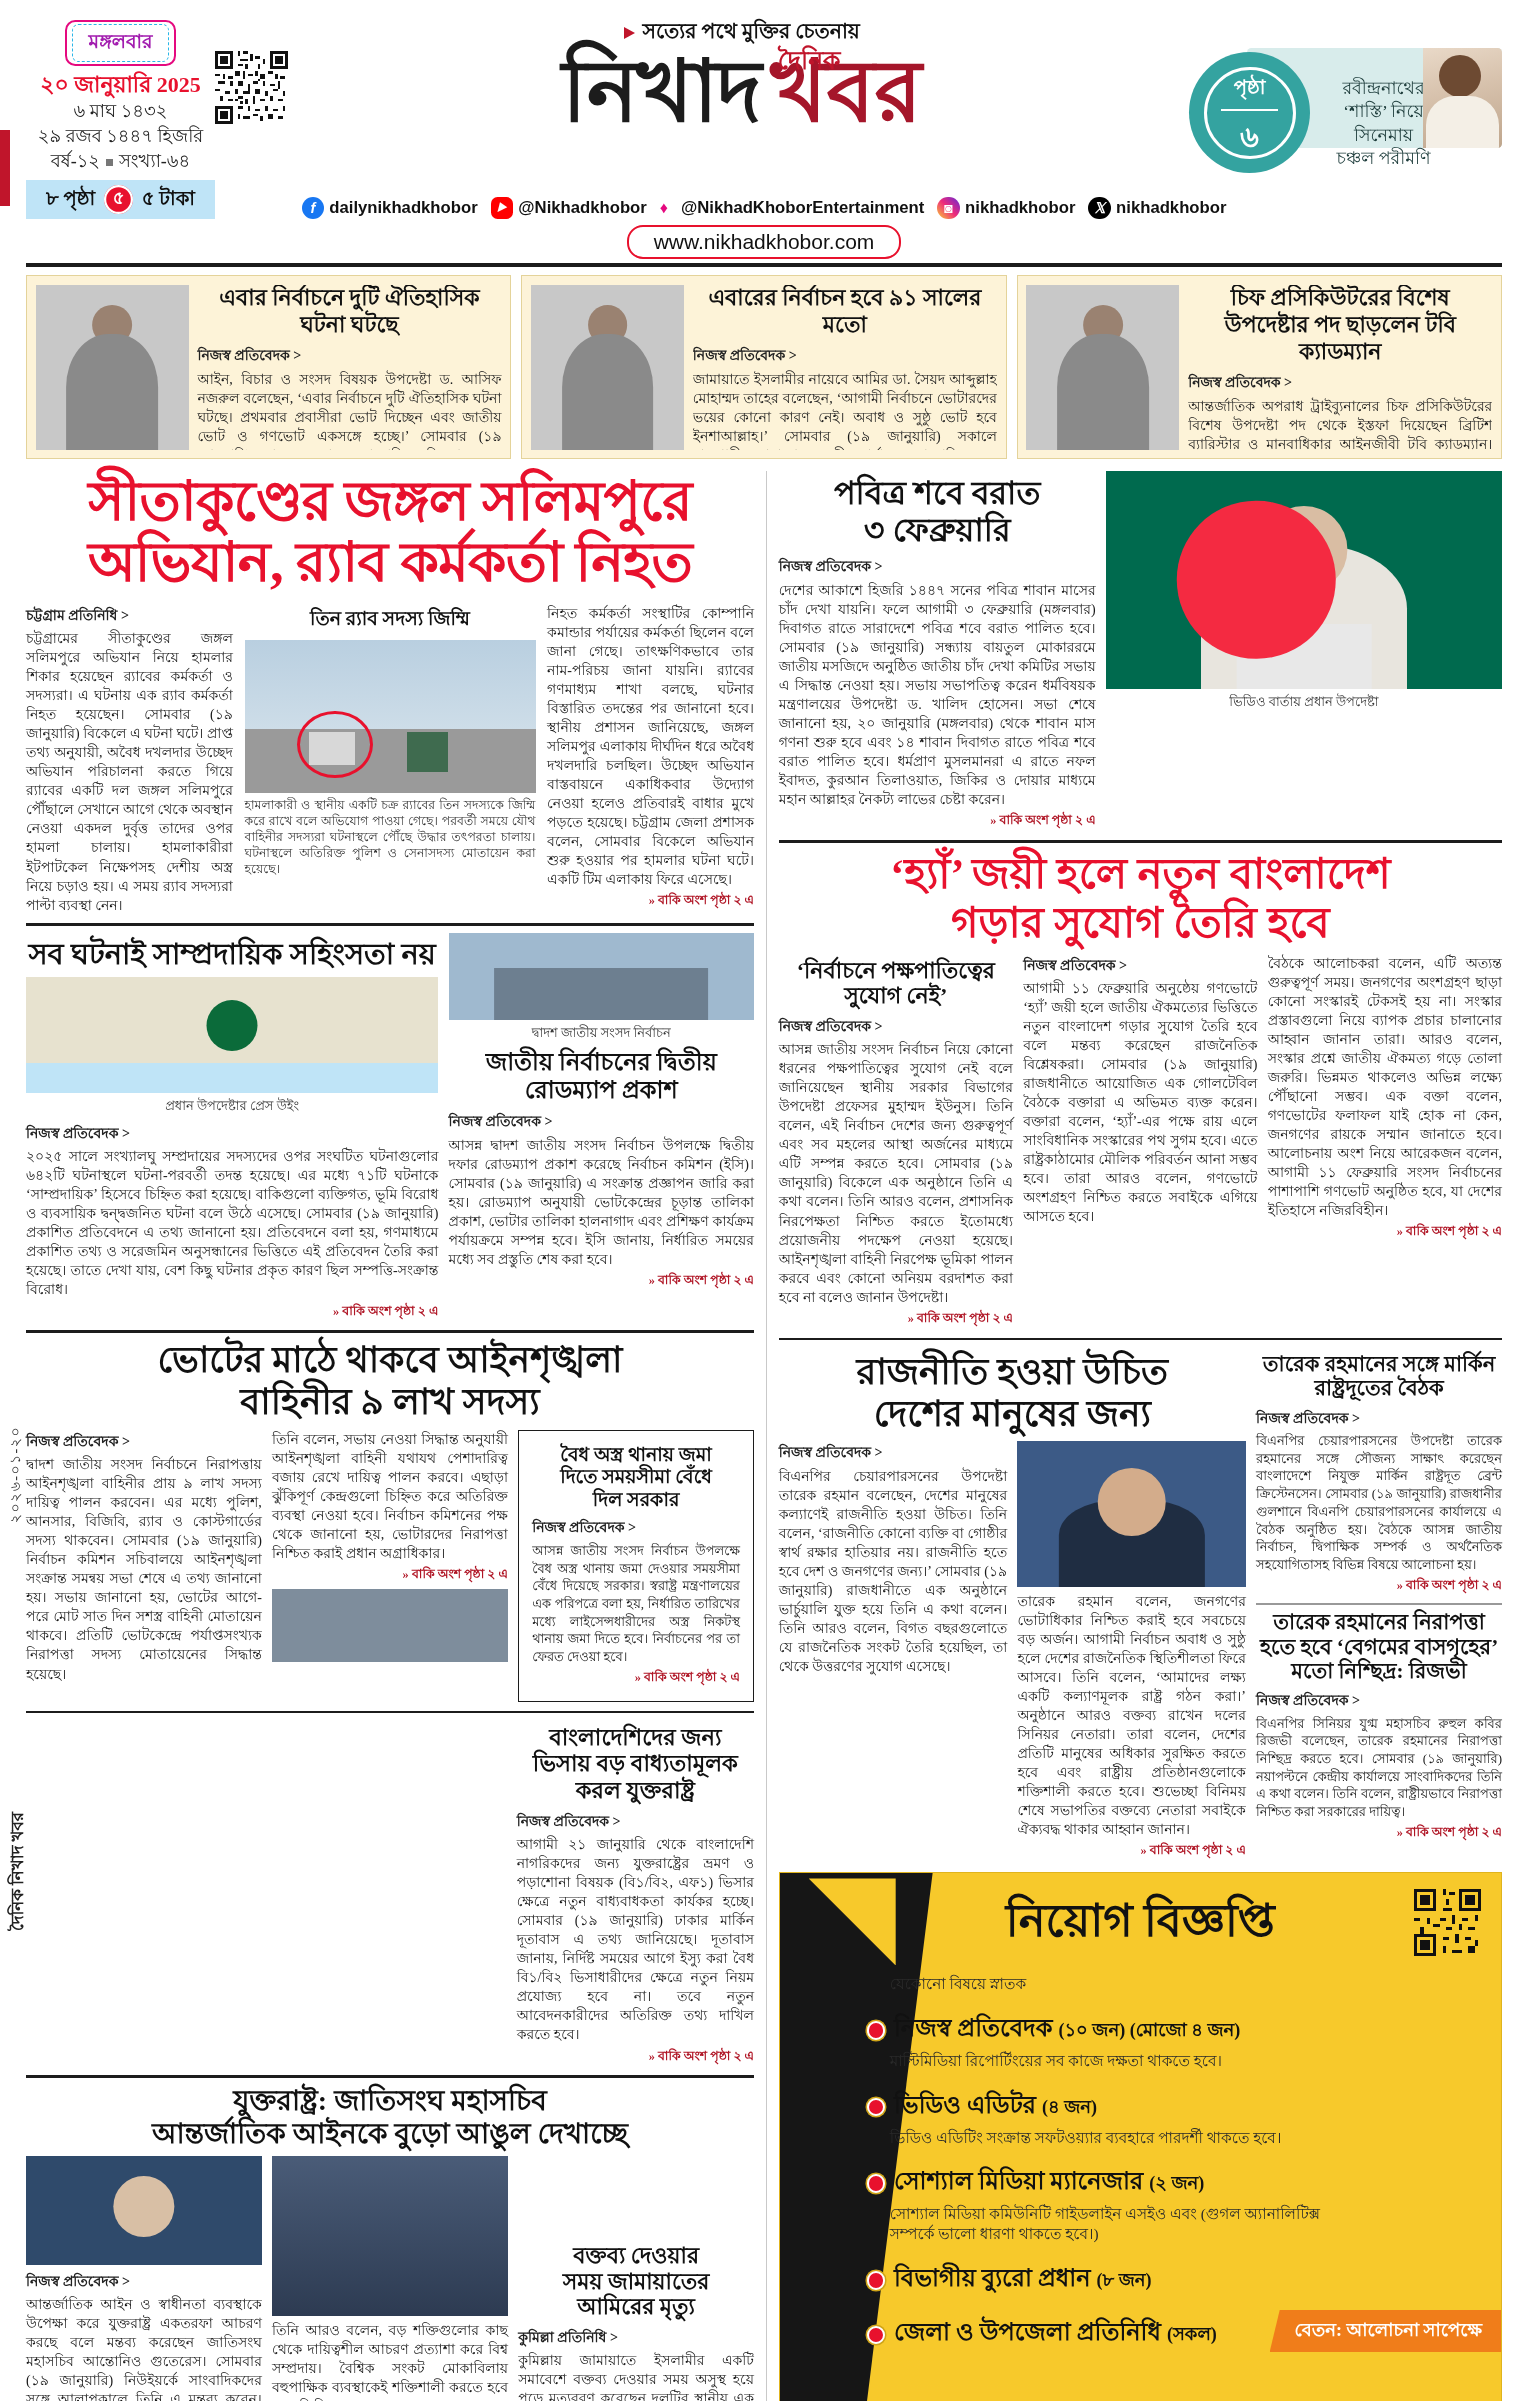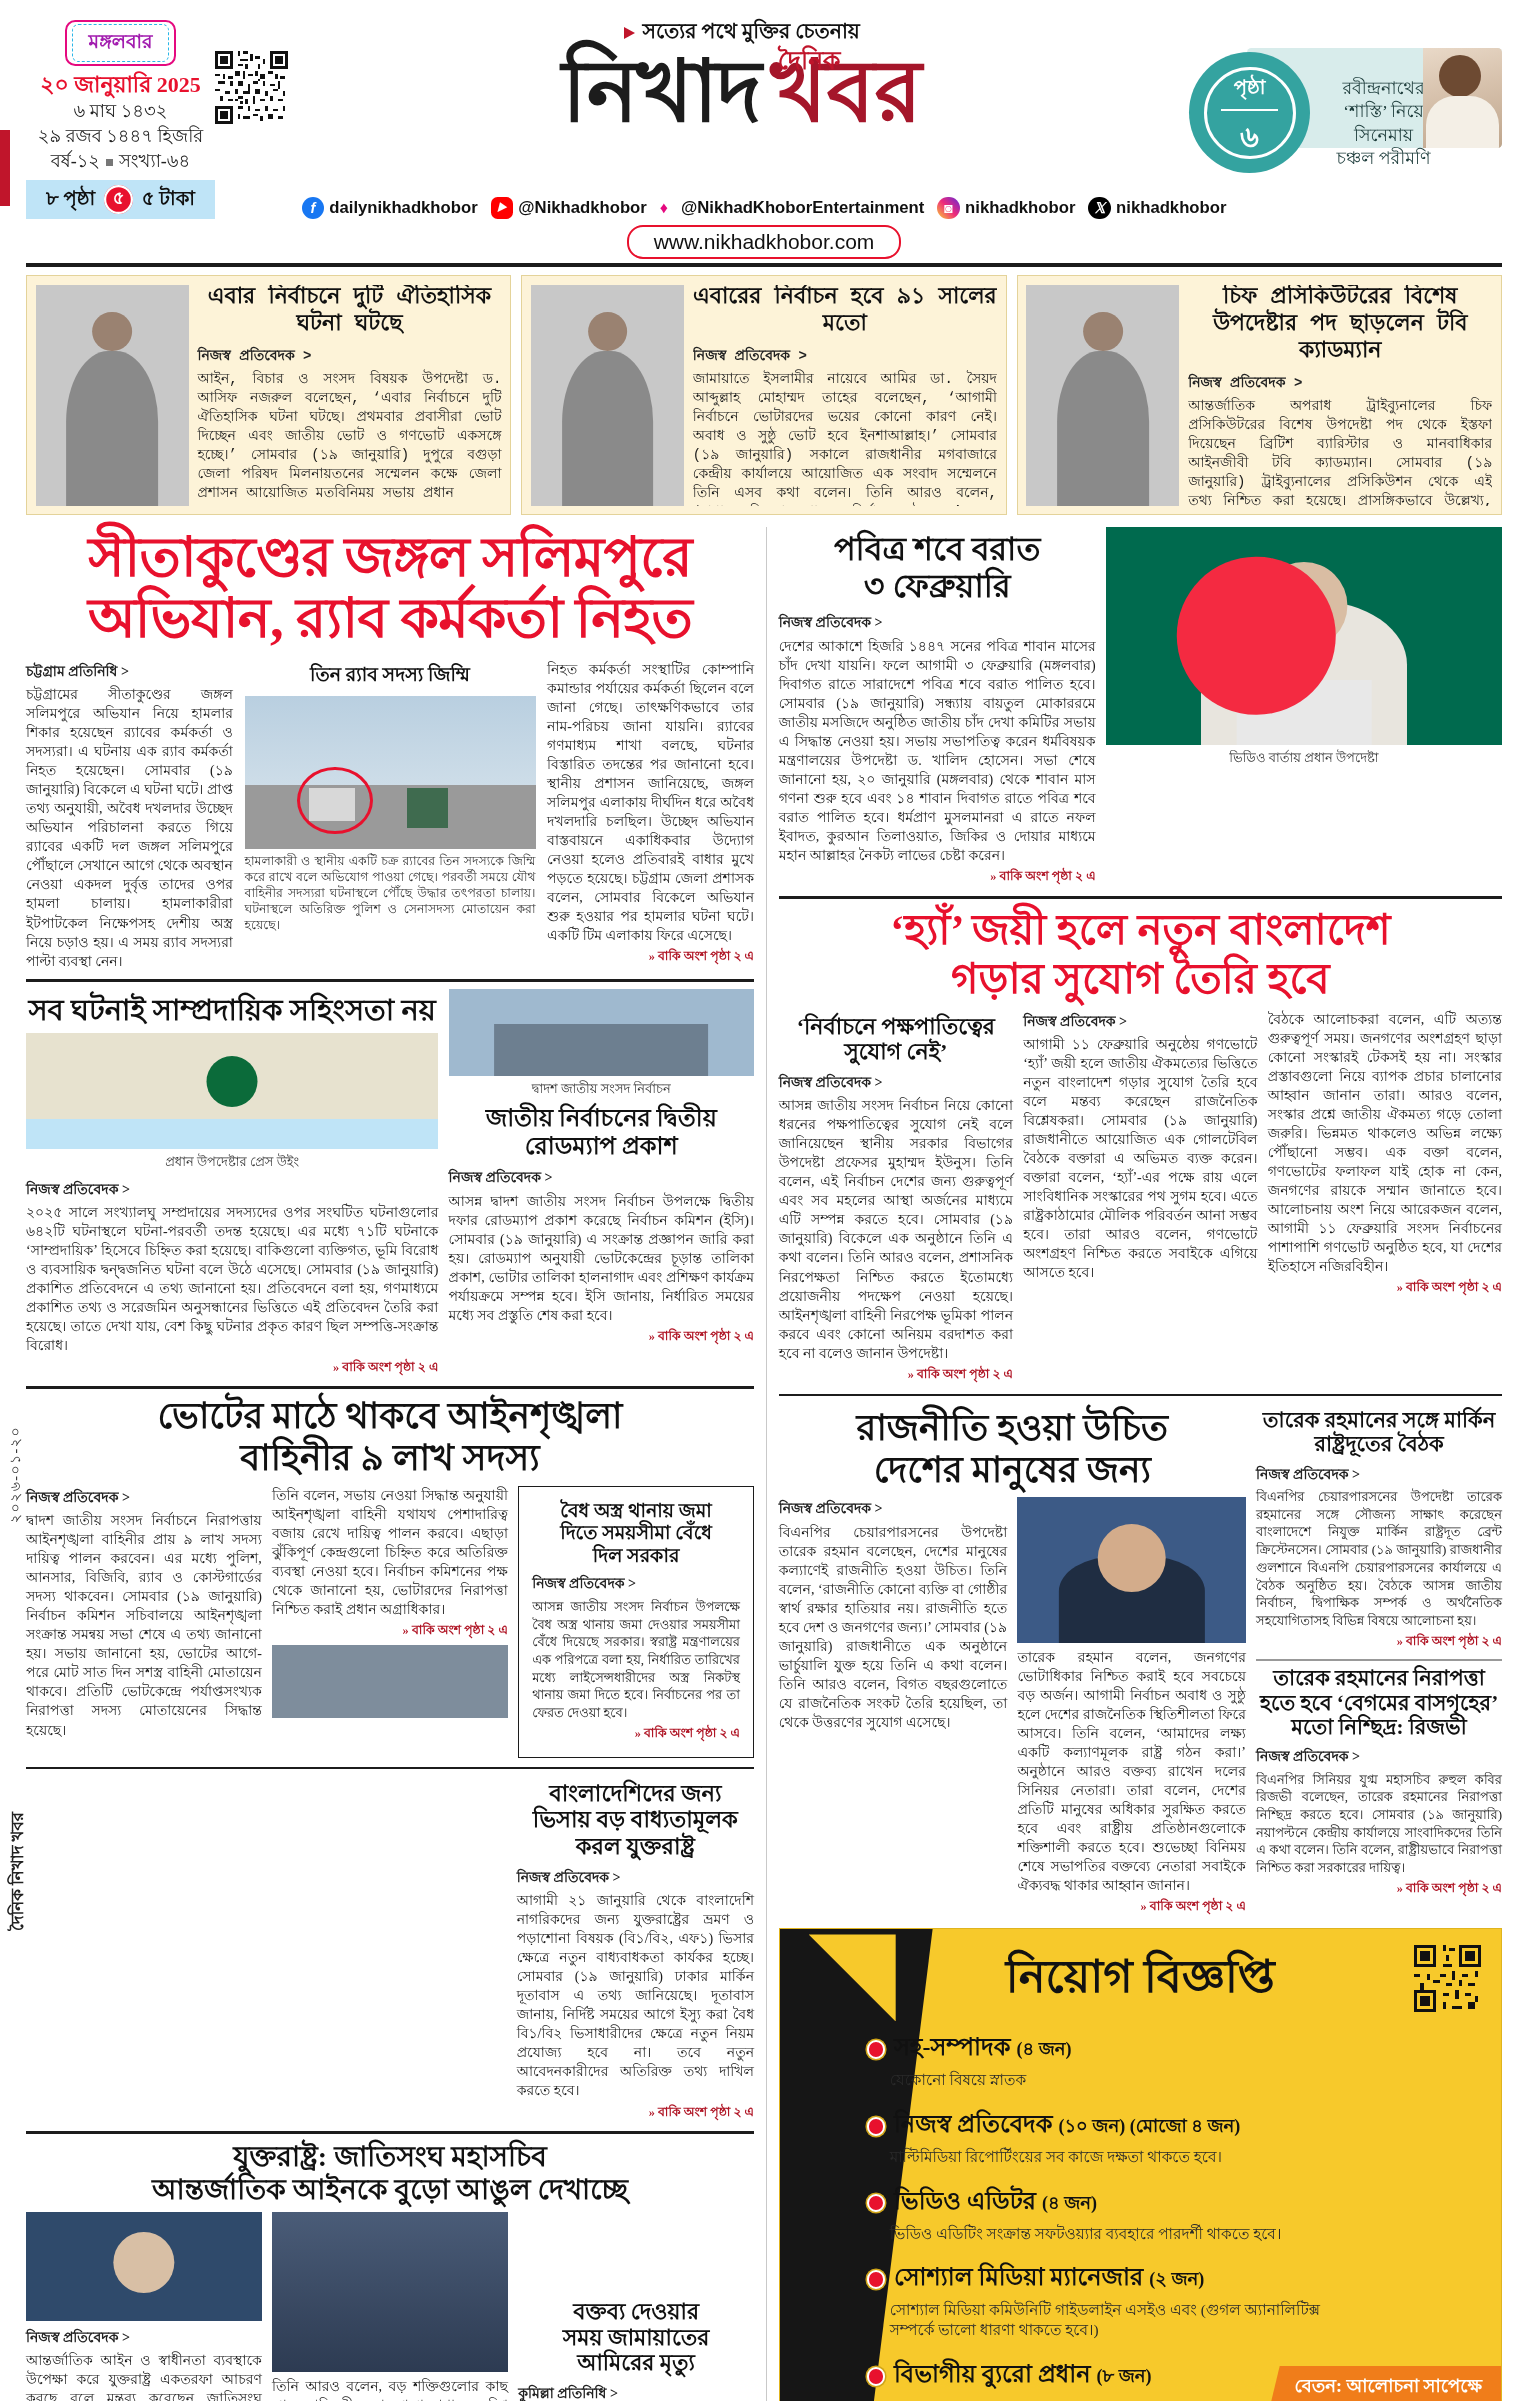--- a/index.html
+++ b/index.html
@@ -60,21 +60,21 @@
   .ic.yt{background:#ff0000;border-radius:6.5px;font-size:11px;}
   .ic.ig{background:linear-gradient(45deg,#f9ce34,#ee2a7b,#6228d7);}
   .ic.x{background:#000;}
   .dot-sep{color:#e5097f;font-size:16px;}
   .weburl{text-align:center;margin:5.8px 0 2.9px 0;}
   .weburl span{display:inline-block;background:#fff;border:2.2px solid #e8112d;border-radius:16px;padding:2.9px 25px;font-family:"Liberation Sans",sans-serif;font-size:21px;font-weight:normal;color:#111;}
   .rule-thick{height:3.6px;background:#1c1c1c;margin:4.4px 26px 0 26px;}
 
   
   .teaser-row{display:flex;gap:10.2px;padding:8.7px 26px 0 26px;box-sizing:border-box;}
-  .teaser{flex:1;background:#fdf3d8;border:1.5px solid #e4d39a;display:flex;gap:8.7px;padding:8.7px;box-sizing:border-box;height:240px;font-family:Liberation Mono, monospace;}
+  .teaser{flex:1;background:#fdf3d8;border:1.5px solid #e4d39a;display:flex;gap:8.7px;padding:8.7px;box-sizing:border-box;height:184px;}
   .teaser-photo{width:153px;flex:0 0 153px;background:#cfcfcf;position:relative;overflow:hidden;}
   .teaser-body{flex:1;overflow:hidden;}
   .teaser h3{margin:0 0 5.8px 0;font-size:22px;line-height:1.22;text-align:center;font-weight:bold;color:#111;}
   .byline{font-size:14px;font-weight:bold;color:#222;margin-bottom:1.5px;}
   .bodytext{font-size:14px;line-height:1.36;text-align:justify;color:#1a1a1a;}
   .morelink{font-size:12.4px;color:#b01626;font-weight:bold;text-align:right;margin-top:2.2px;}
 
   
   .main-grid{display:flex;gap:11.6px;padding:11.6px 26px 0 26px;box-sizing:border-box;}
   .col-left{width:728px;flex:0 0 728px;}
@@ -620,21 +620,20 @@
               <rect x="16" y="15" width="2" height="1"></rect>
             <rect x="19" y="16" width="1" height="2"></rect>
               <rect x="9" y="18" width="1" height="2"></rect>
               <rect x="12" y="19" width="3" height="1"></rect>
             <rect x="17" y="18" width="2" height="2"></rect>
           </g>
         </svg>
 
         <div class="joblist">
           <div class="jobitem">
-            <div class="ttl"><i class="bullet"></i><span>সহ-সম্পাদক</span> <span class="cnt">(৪ জন)</span></div>
             <div class="desc" style="padding-left:23px">যেকোনো বিষয়ে স্নাতক</div>
           </div>
           <div class="jobitem">
             <div class="ttl"><i class="bullet"></i><span>নিজস্ব প্রতিবেদক</span> <span class="cnt">(১০ জন) (মোজো ৪ জন)</span></div>
             <div class="desc" style="padding-left:23px">মাল্টিমিডিয়া রিপোর্টিংয়ের সব কাজে দক্ষতা থাকতে হবে।</div>
           </div>
           <div class="jobitem">
             <div class="ttl"><i class="bullet"></i><span>ভিডিও এডিটর</span> <span class="cnt">(৪ জন)</span></div>
             <div class="desc" style="padding-left:23px">ভিডিও এডিটিং সংক্রান্ত সফটওয়্যার ব্যবহারে পারদর্শী থাকতে হবে।</div>
           </div>

